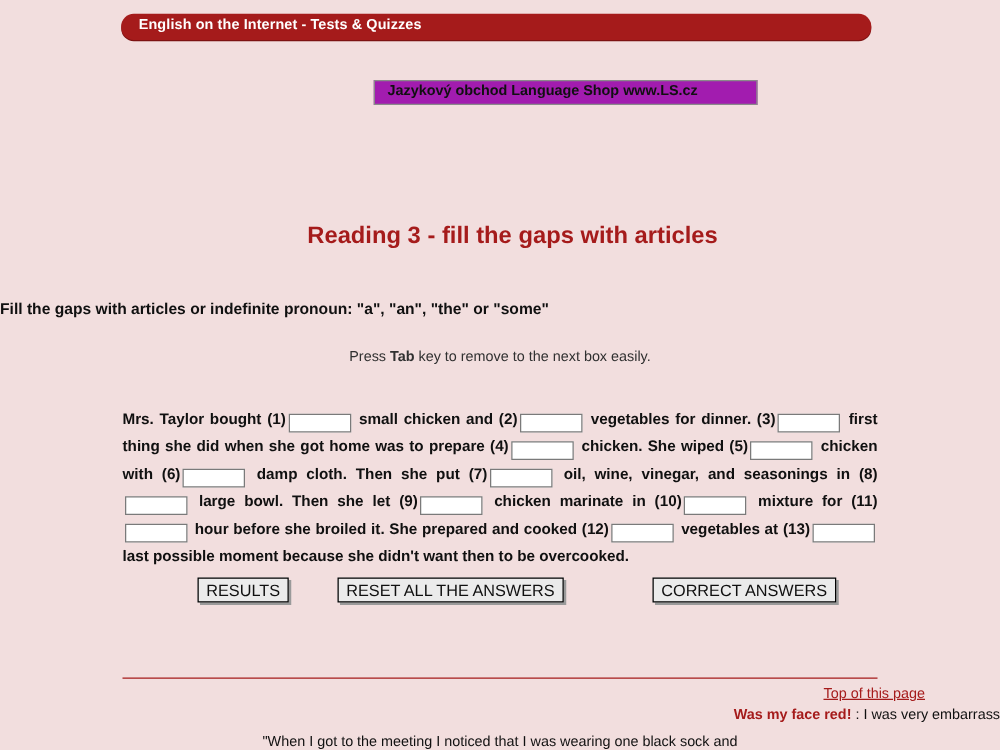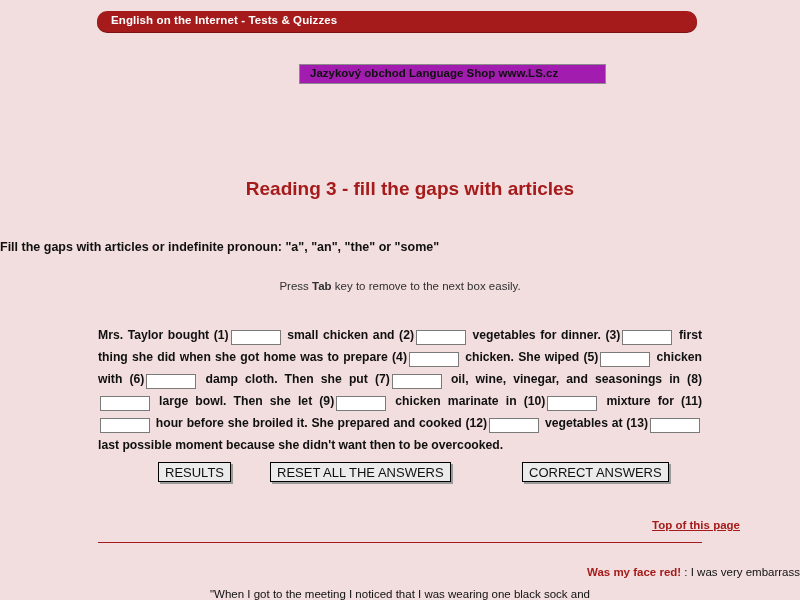--- a/index.html
+++ b/index.html
@@ -146,23 +146,23 @@
     cursor: pointer;
   }
   #btn-results { left: 34px; top: 0; margin-left: 26px; }
   #btn-reset   { left: 172px; top: 0; }
   #btn-correct { left: 424px; top: 0; }
 
   
   .toplink {
     position: absolute;
     right: 100px;
-    top: 519px;
-    font-size: 11.5px;
-    font-weight: bold;
+    top: 549px;
+    font-size: 11.5px;
+    font-weight: normal;
     color: #a51b1b;
     text-decoration: underline;
     cursor: pointer;
   }
 
   .divider {
     position: absolute;
     left: 98px;
     top: 542px;
     width: 604px;

